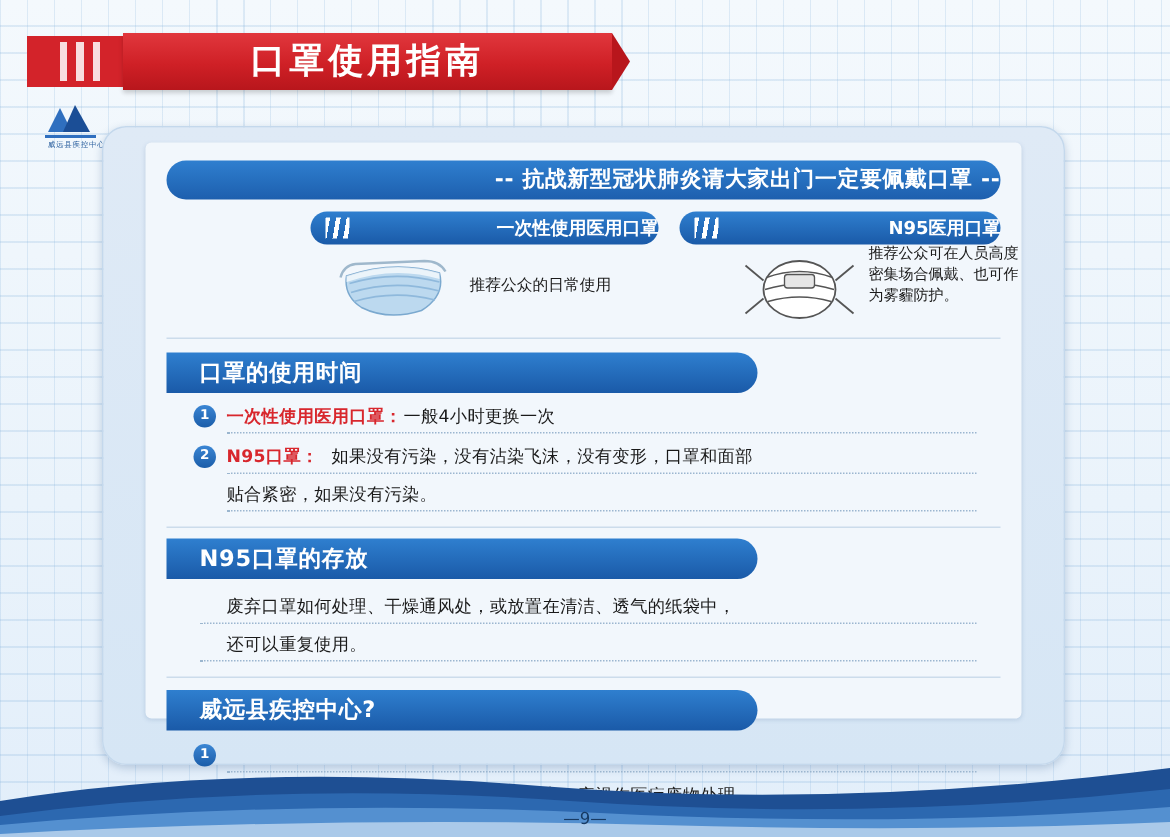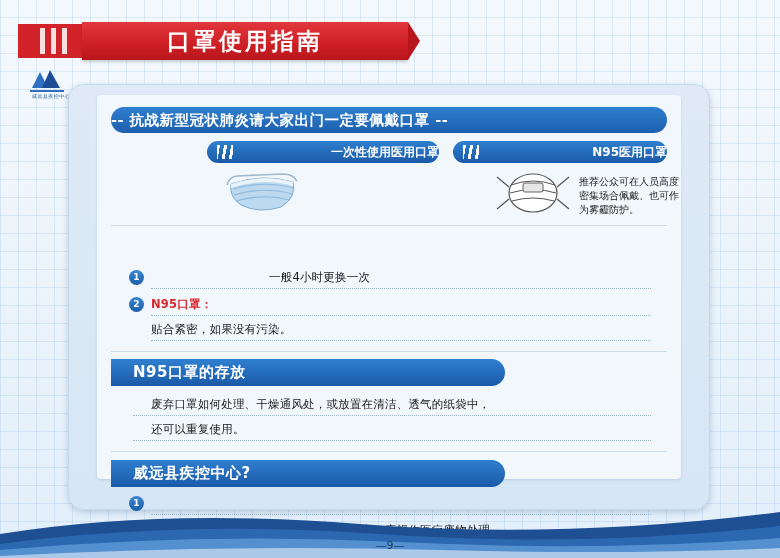--- a/index.html
+++ b/index.html
@@ -132,21 +132,21 @@
     left: 14px;
     top: 12px;
     width: 556px;
     height: 26px;
     background: linear-gradient(180deg, #2f7fcf 0%, #1d5fae 100%);
     border-radius: 13px;
     color: #fff;
     font-size: 14.5px;
     font-weight: bold;
     line-height: 26px;
-    text-align: left;
+    text-align: right;
     letter-spacing: 0.5px;
   }
   
   .subhead {
     position: absolute;
     height: 22px;
     background: linear-gradient(180deg, #2f7fcf 0%, #1a5aa8 100%);
     border-radius: 11px;
     color: #fff;
     font-size: 12px;
@@ -184,21 +184,21 @@
   .col-right-img {
     position: absolute;
     left: 398px;
     top: 74px;
     width: 76px;
     height: 46px;
   }
   .col-right-text {
     position: absolute;
     left: 482px;
-    top: 80px;
+    top: 68px;
     width: 104px;
     font-size: 10px;
     color: #1b1b1b;
     line-height: 14px;
   }
   .divider {
     position: absolute;
     left: 14px;
     width: 556px;
     height: 1px;
@@ -313,43 +313,47 @@
       </div>
 
       <svg class="col-left-img" viewBox="0 0 84 42">
         <path d="M6 14 Q8 6 16 5 L62 3 Q72 3 76 10" stroke="#9fb8cc" stroke-width="1.6" fill="none"></path>
         <path d="M10 13 Q42 2 72 11 Q76 26 60 36 Q38 43 20 34 Q8 26 10 13 Z" fill="#bcd9ef" stroke="#7ba9cf" stroke-width="1"></path>
         <path d="M12 18 Q42 9 72 17" stroke="#8fb9dc" stroke-width="1.2" fill="none"></path>
         <path d="M13 24 Q42 15 72 23" stroke="#8fb9dc" stroke-width="1.2" fill="none"></path>
         <path d="M15 30 Q42 22 69 29" stroke="#8fb9dc" stroke-width="1.2" fill="none"></path>
         <path d="M10 13 Q42 2 72 11 L72 15 Q42 6 10 17 Z" fill="#ffffff" opacity="0.7"></path>
       </svg>
+      <div class="col-left-text">推荐公众的日常使用</div>
 
       <svg class="col-right-img" viewBox="0 0 76 46">
         <ellipse cx="38" cy="24" rx="24" ry="19" fill="#ffffff" stroke="#555" stroke-width="1.2"></ellipse>
         <path d="M16 16 Q38 8 60 16" stroke="#555" stroke-width="1" fill="none"></path>
         <path d="M15 24 Q38 17 61 24" stroke="#555" stroke-width="1" fill="none"></path>
         <path d="M17 32 Q38 26 59 32" stroke="#555" stroke-width="1" fill="none"></path>
         <path d="M14 18 L2 8" stroke="#555" stroke-width="1.2" fill="none"></path>
         <path d="M14 30 L2 40" stroke="#555" stroke-width="1.2" fill="none"></path>
         <path d="M62 18 L74 8" stroke="#555" stroke-width="1.2" fill="none"></path>
         <path d="M62 30 L74 40" stroke="#555" stroke-width="1.2" fill="none"></path>
         <rect x="28" y="14" width="20" height="9" rx="2" fill="#e6e6e6" stroke="#555" stroke-width="0.9"></rect>
       </svg>
       <div class="col-right-text">推荐公众可在人员高度密集场合佩戴、也可作为雾霾防护。</div>
 
       <div class="divider" style="top:130px"></div>
 
+      <div class="section-head" style="top:140px">口罩的使用时间</div>
 
       <div class="num-badge" style="left:32px; top:175px">1</div>
+      <div class="body-line red" style="left:54px; top:175px">一次性使用医用口罩：</div>
       <div class="body-line" style="left:172px; top:175px">一般4小时更换一次</div>
       <div class="dotted" style="left:54px; top:193px; width:500px"></div>
 
       <div class="num-badge" style="left:32px; top:202px">2</div>
       <div class="body-line red" style="left:54px; top:202px">N95口罩：</div>
+      <div class="body-line" style="left:124px; top:202px">如果没有污染，没有沾染飞沫，没有变形，口罩和面部</div>
       <div class="dotted" style="left:54px; top:220px; width:500px"></div>
       <div class="body-line" style="left:54px; top:227px">贴合紧密，如果没有污染。</div>
       <div class="dotted" style="left:54px; top:245px; width:500px"></div>
 
       <div class="divider" style="top:256px"></div>
 
       <div class="section-head" style="top:264px">N95口罩的存放</div>
 
       <div class="body-line" style="left:54px; top:302px">废弃口罩如何处理、干燥通风处，或放置在清洁、透气的纸袋中，</div>
       <div class="dotted" style="left:36px; top:320px; width:518px"></div>

